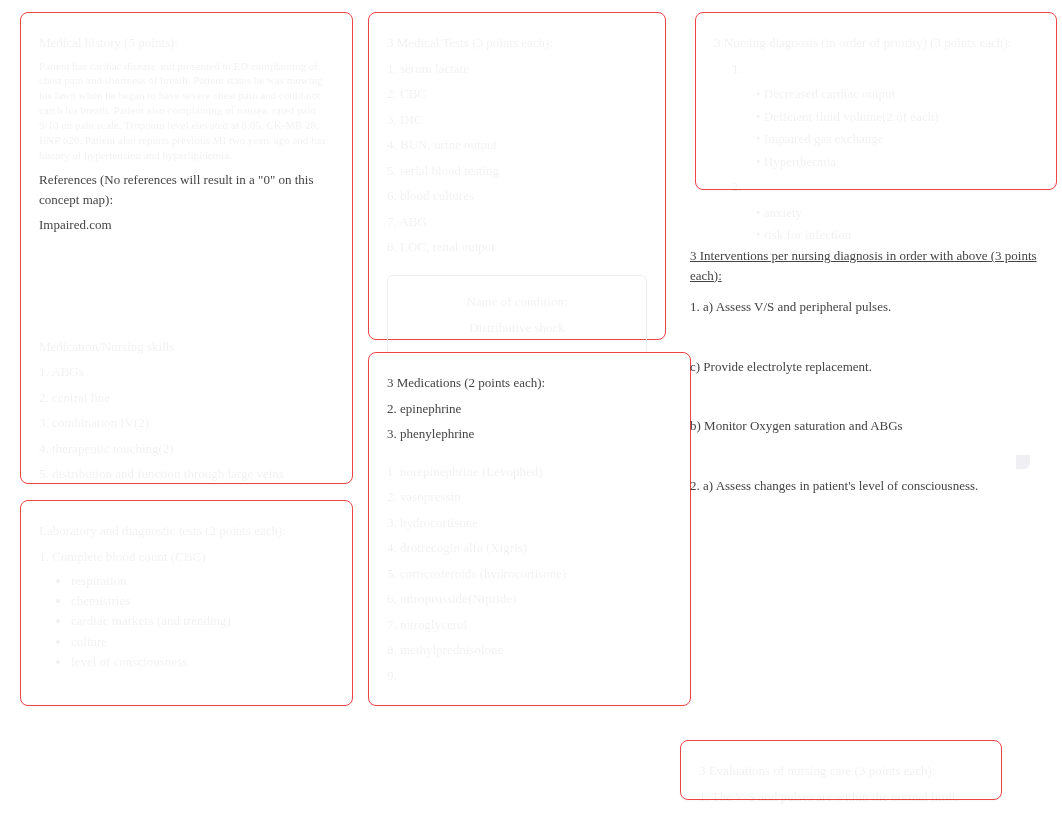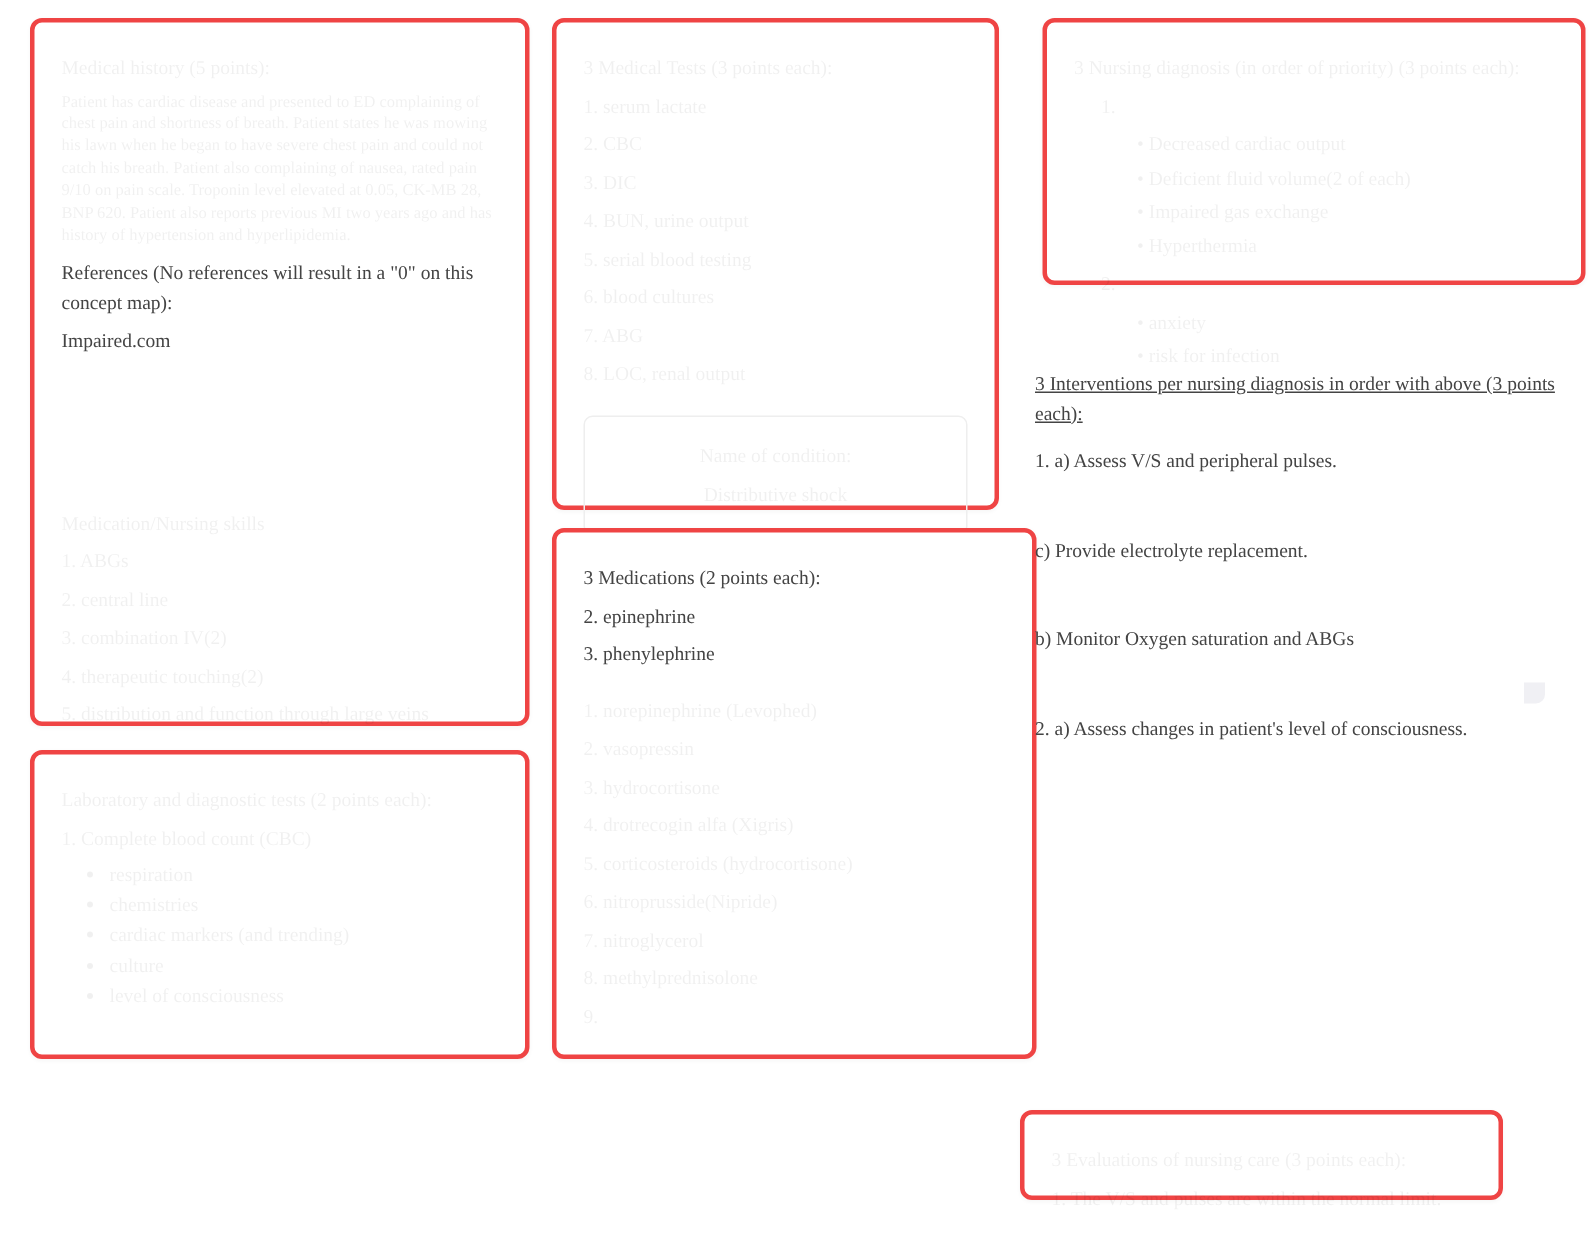--- a/index.html
+++ b/index.html
@@ -12,21 +12,21 @@
       background: #ffffff;
       width: 1062px;
       height: 822px;
       position: relative;
       font-size: 13px;
       color: #333;
     }
     .card {
       position: absolute;
       background: #fff;
-      border: 3px solid #ef4444;
+      border: 1px solid #ef4444;
       border-radius: 8px;
       box-shadow: 0 1px 3px rgba(0,0,0,0.04);
       padding: 14px 18px;
     }
     .faded {
       color: rgba(0,0,0,0.06);
     }
     .visible {
       color: #444;
     }

